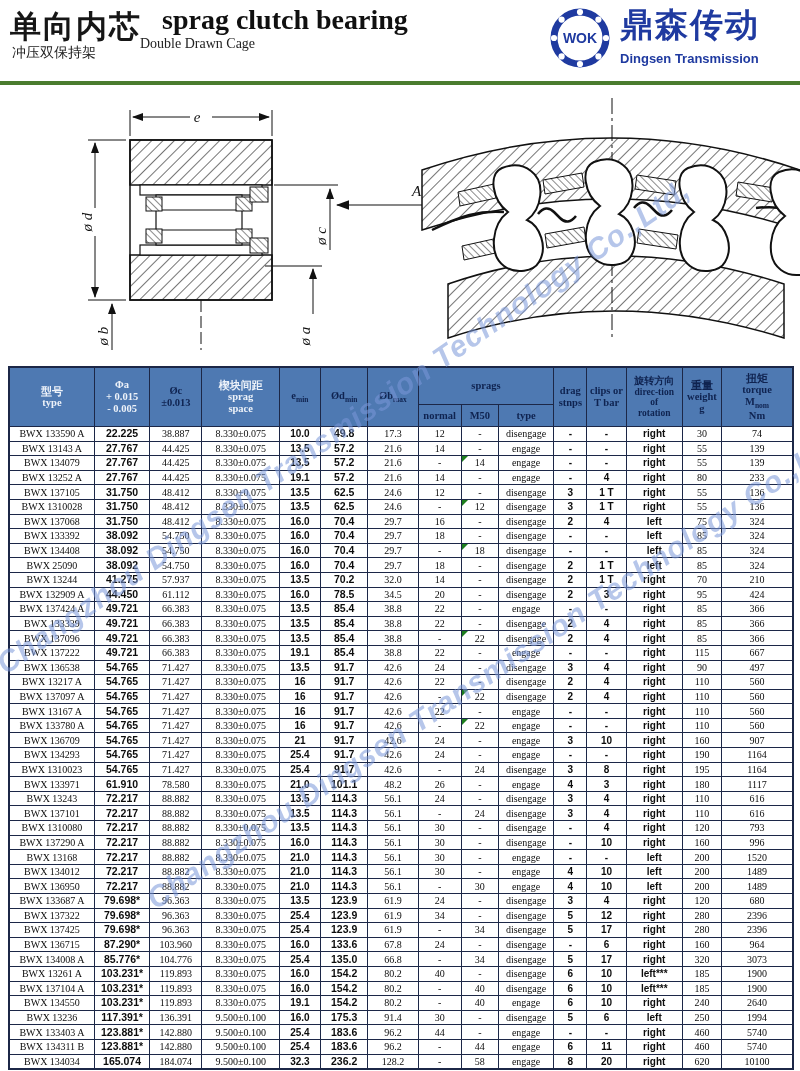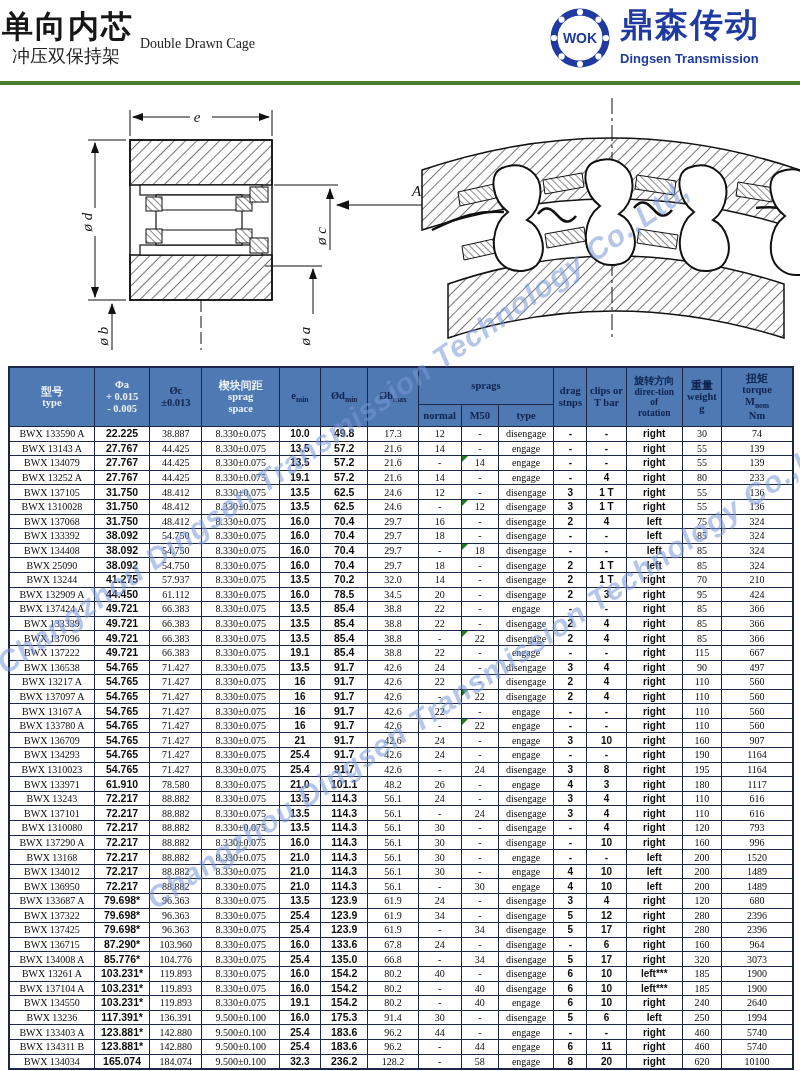--- a/index.html
+++ b/index.html
@@ -1,22 +1,22 @@
 <!DOCTYPE html>
 <html><head>
 <meta charset="utf-8">
 <style>
   html,body{margin:0;padding:0;background:#fff;}
   .page{position:relative;width:800px;height:1071px;background:#fff;overflow:hidden;
         font-family:"Liberation Sans",sans-serif;color:#111;}
 
   
-  .title-cn{position:absolute;left:2px;top:6px;font-size:31px;font-weight:bold;letter-spacing:2px;color:#161616;}
+  .title-cn{position:absolute;left:10px;top:6px;font-size:31px;font-weight:bold;letter-spacing:2px;color:#161616;}
   .title-en{position:absolute;left:162px;top:4px;font-family:"Liberation Serif",serif;font-weight:bold;font-size:28px;color:#101010;}
-  .sub-cn{position:absolute;left:12px;top:44px;font-size:18px;color:#222;}
+  .sub-cn{position:absolute;left:12px;top:44px;font-size:14px;color:#222;}
   .sub-en{position:absolute;left:140px;top:36px;font-family:"Liberation Serif",serif;font-size:14px;color:#222;}
   .logo{position:absolute;left:548px;top:4px;display:flex;align-items:center;gap:8px;}
   .brand-cn{font-size:33px;font-weight:bold;letter-spacing:2px;line-height:1;}
   .brand-en{font-size:13px;font-weight:bold;margin-top:10px;}
   .green-rule{position:absolute;left:0;top:81px;width:800px;height:4px;background:#4a7c2e;}
 
   
   .wm{position:absolute;font-style:italic;font-weight:bold;font-size:30px;letter-spacing:1px;
       color:rgba(122,152,216,0.55);transform-origin:0 50%;white-space:nowrap;pointer-events:none;z-index:9;}
   #wm1{left:0px;top:650px;transform:rotate(-35deg);}
@@ -46,20 +46,21 @@
   td.gmark{position:relative;}
   td.gmark::before{content:"";position:absolute;left:0;top:0;width:0;height:0;
       border-top:6px solid #1e7e1e;border-right:6px solid transparent;}
 </style>
 </head>
 <body>
 
 <div class="page">
 
   <div class="title-cn">单向内芯</div>
+  <div class="title-en">sprag clutch bearing</div>
   <div class="sub-cn">冲压双保持架</div>
   <div class="sub-en">Double Drawn Cage</div>
 
   <div class="logo">
     <svg width="64" height="66" viewBox="0 0 64 66">
       <circle cx="32" cy="34" r="26" fill="none" stroke="#1f3aa0" stroke-width="7"></circle>
       <g fill="#ffffff">
         <circle cx="32" cy="8" r="3.1"></circle>
           <circle cx="50.4" cy="15.6" r="3.1"></circle>
         <circle cx="58" cy="34" r="3.1"></circle>

